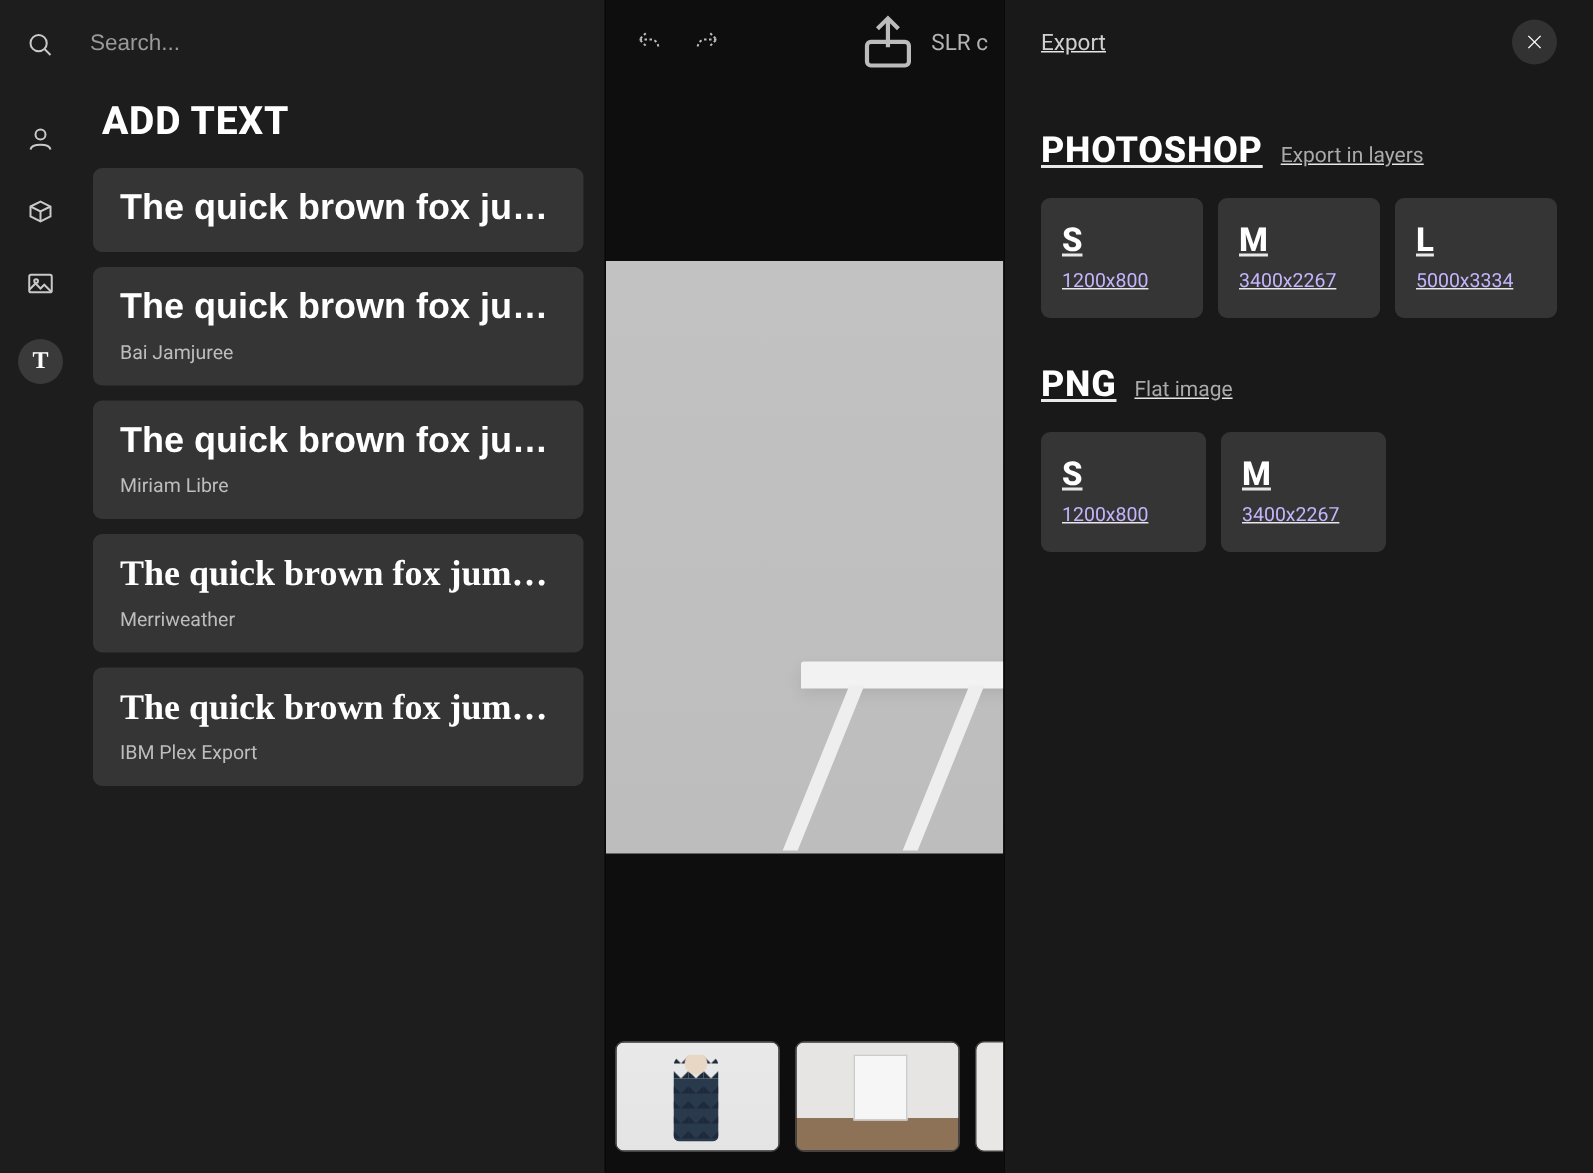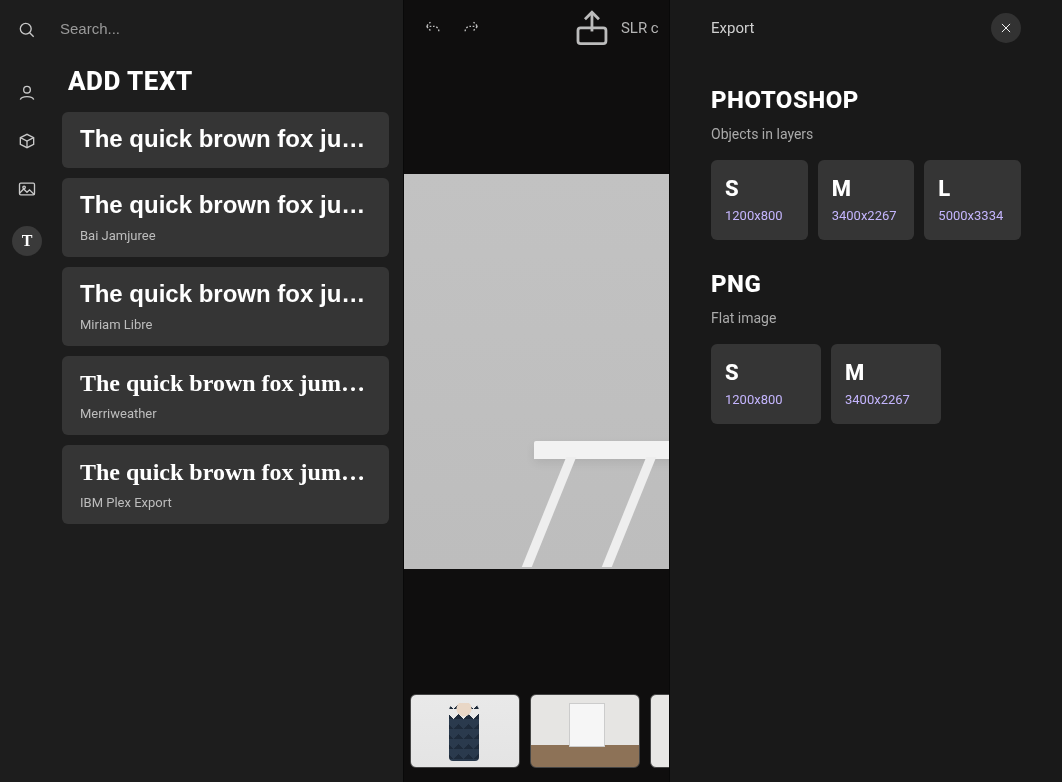--- a/index.html
+++ b/index.html
@@ -162,37 +162,38 @@
     content:""; position:absolute; left:38px; top:8px; width:34px; height:42px;
     background:#f6f6f6; border:1px solid #ccc;
   }
   .thumb.t3 { width: 30px; background:#e8e7e5; }
 
   
   .right-panel {
     position: absolute; left: 669px; right: 0; top: 0; bottom: 0;
     background: #191919;
     border-left: 1px solid #090909;
-    padding: 0 41px;
+    padding: 0 24px;
+    text-decoration: underline;
   }
   .right-head {
     height: 56px; display: flex; align-items: center; justify-content: space-between;
   }
   .right-head .title { font-size: 15px; color: #d0d0d0; }
   .close-btn {
     width: 30px; height: 30px; border-radius: 15px;
     background: #323232; color: #fff;
     display: flex; align-items: center; justify-content: center;
     cursor: pointer;
   }
   .close-btn svg { width: 14px; height: 14px; display:block; }
 
   .export-section { margin-top: 30px; }
   .export-section .hdr {
-    display: flex; align-items: baseline; gap: 12px; margin-bottom: 18px; flex-direction: column;
+    display: flex; align-items: baseline; gap: 12px; margin-bottom: 18px;
   }
   .export-section .hdr .big {
     font-size: 24px; font-weight: 800; letter-spacing: 0.5px; color: #fff;
   }
   .export-section .hdr .sub { font-size: 14px; color: #aaa; }
 
   .tiles { display: flex; gap: 10px; flex-wrap: nowrap; }
   .tile {
     width: 110px; height: 80px; background: #353535; border-radius: 6px;
     padding: 12px 14px; cursor: pointer;
@@ -318,21 +319,21 @@
       <svg viewBox="0 0 24 24">
           <line x1="5" y1="5" x2="19" y2="19"></line>
           <line x1="19" y1="5" x2="5" y2="19"></line>
         </svg>
     </div>
   </div>
 
   <div class="export-section">
     <div class="hdr">
       <span class="big">PHOTOSHOP</span>
-      <span class="sub">Objects in layers</span>
+      <span class="sub">Export in layers</span>
     </div>
     <div class="tiles">
       <div class="tile">
         <div class="size">S</div>
         <div class="dim">1200x800</div>
       </div>
       <div class="tile">
         <div class="size">M</div>
         <div class="dim">3400x2267</div>
       </div>

